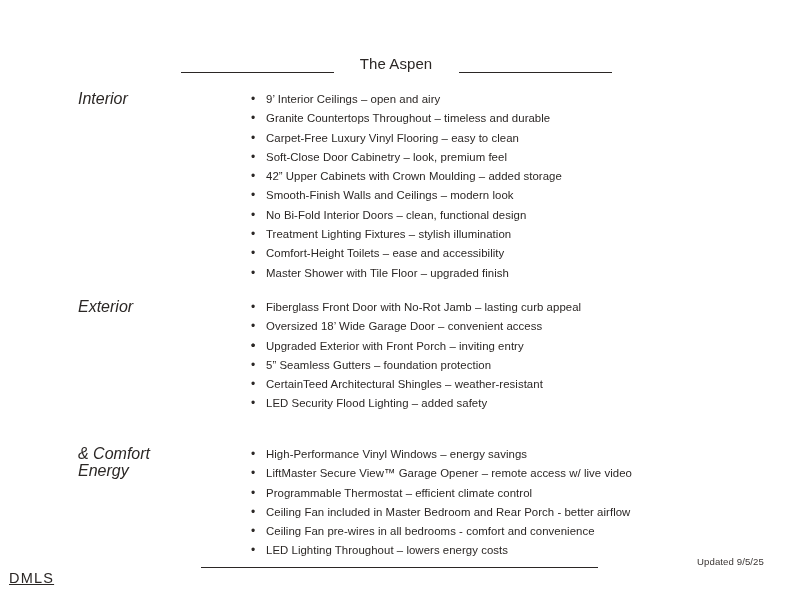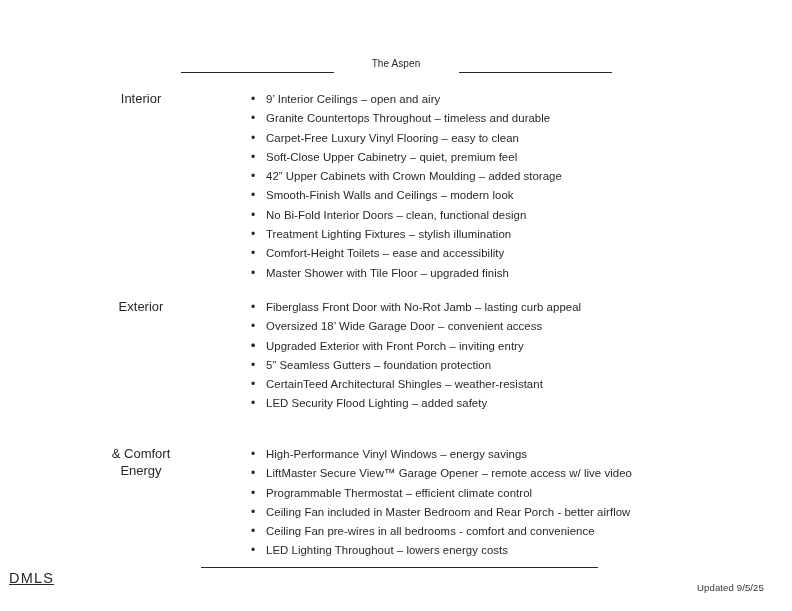--- a/index.html
+++ b/index.html
@@ -22,21 +22,21 @@
 
   
   .header {
     position: absolute;
     top: 56px;
     left: 0;
     width: 792px;
     text-align: center;
   }
   .header .title-line {
-    font-size: 10px;
+    font-size: 15px;
     line-height: 16px;
     color: #2b2725;
     letter-spacing: 0.1px;
   }
   .rule-left, .rule-right {
     position: absolute;
     top: 72px;
     height: 0;
     border-top: 1px solid #2b2725;
   }
@@ -46,24 +46,25 @@
   
   .section {
     position: absolute;
     left: 0;
     width: 792px;
   }
   .sec-label {
     position: absolute;
     left: 78px;
     width: 126px;
-    text-align: center;
-    font-size: 13px;
+    text-align: left;
+    font-size: 16px;
     line-height: 17px;
     color: #2b2725;
+    font-style: italic;
   }
   .sec-list {
     position: absolute;
     left: 248px;
     margin: 0;
     padding: 0;
     list-style: none;
   }
   .sec-list li {
     font-size: 11.4px;
@@ -101,21 +102,21 @@
     left: 9px;
     top: 570px;
     font-size: 14.5px;
     letter-spacing: 1.2px;
     color: #2b2725;
     text-decoration: underline;
   }
   .updated {
     position: absolute;
     right: 28px;
-    top: 582px;
+    top: 556px;
     font-size: 9.6px;
     color: #3a3533;
     letter-spacing: 0.1px;
   }
 </style>
 </head>
 <body>
 
 <div class="page">
 
@@ -124,21 +125,21 @@
   </div>
   <div class="rule-left"></div>
   <div class="rule-right"></div>
 
   <div class="section" id="sec-interior">
     <div class="sec-label">Interior</div>
     <ul class="sec-list">
       <li><span class="bullet">•</span><span>9’ Interior Ceilings – open and airy</span></li>
       <li><span class="bullet">•</span><span>Granite Countertops Throughout – timeless and durable</span></li>
       <li><span class="bullet">•</span><span>Carpet-Free Luxury Vinyl Flooring – easy to clean</span></li>
-      <li><span class="bullet">•</span><span>Soft-Close Upper Cabinetry – quiet, premium feel</span></li>
+      <li><span class="bullet">•</span><span>Soft-Close Door Cabinetry – look, premium feel</span></li>
       <li><span class="bullet">•</span><span>42” Upper Cabinets with Crown Moulding – added storage</span></li>
       <li><span class="bullet">•</span><span>Smooth-Finish Walls and Ceilings – modern look</span></li>
       <li><span class="bullet">•</span><span>No Bi-Fold Interior Doors – clean, functional design</span></li>
       <li><span class="bullet">•</span><span>Treatment Lighting Fixtures – stylish illumination</span></li>
       <li><span class="bullet">•</span><span>Comfort-Height Toilets – ease and accessibility</span></li>
       <li><span class="bullet">•</span><span>Master Shower with Tile Floor – upgraded finish</span></li>
     </ul>
   </div>
 
   <div class="section" id="sec-exterior">

